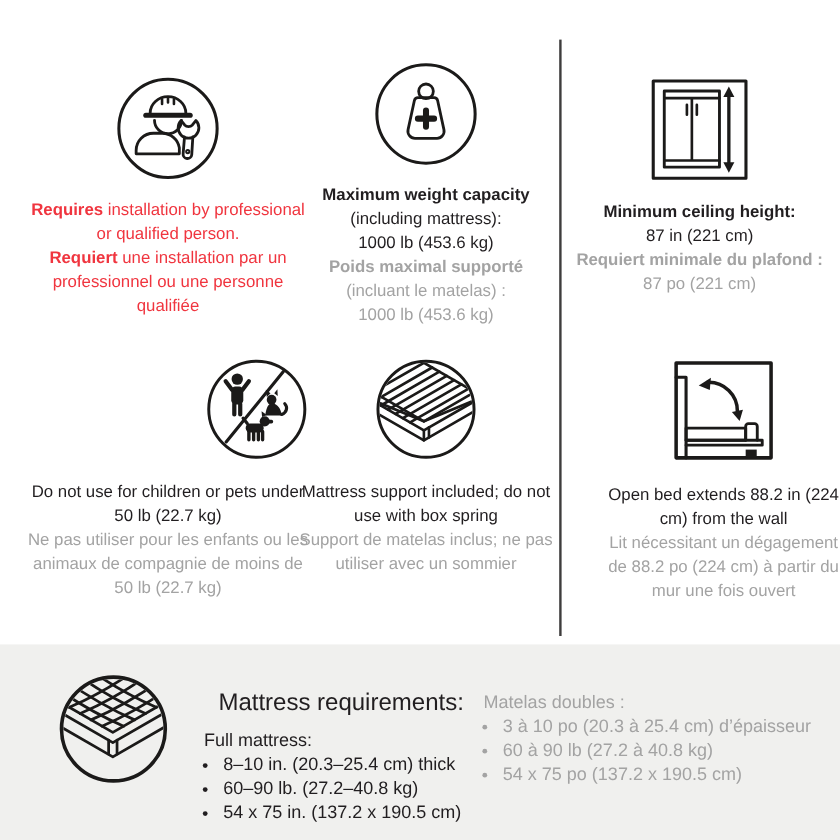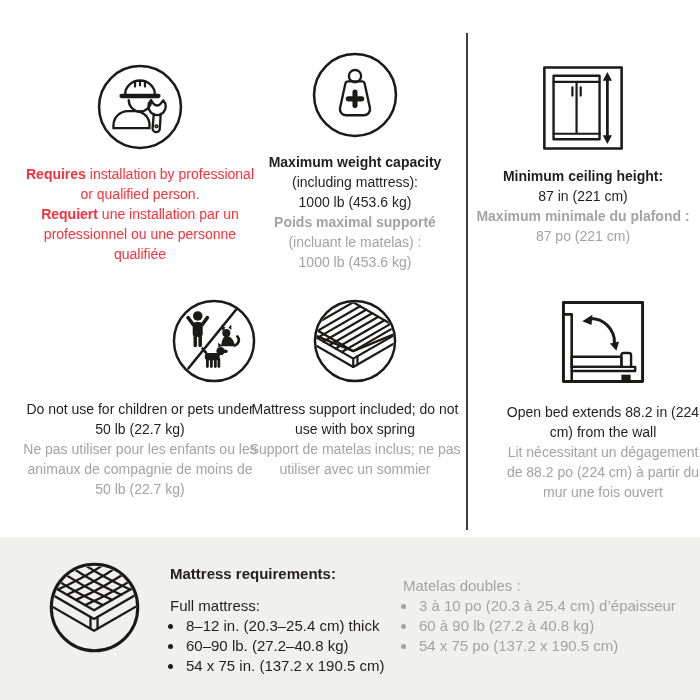--- a/index.html
+++ b/index.html
@@ -23,21 +23,21 @@
   .c3{left:472px;top:62px;width:222px;}
   .c4{left:22px;top:297px;width:236px;align-items:flex-end;}
   .c5{left:249px;top:297px;width:212px;}
   .c6{left:500px;top:296px;width:206px;}
   
   .band{position:absolute;left:0;top:537px;width:700px;height:163px;background:var(--band-background,#f0f0ee);}
   .band .icwrap{position:absolute;left:47px;top:23px;}
   .band .col{position:absolute;top:27px;font-size:15px;line-height:20px;}
   .band .col-en{left:170px;width:245px;}
   .band .col-fr{left:403px;width:290px;}
-  .band h3{margin:0;font-size:15px;line-height:20px;font-weight:700;}
+  .band h3{margin:12px;font-size:20px;line-height:20px;font-weight:400;}
   .band p{margin:12px 0 0;}
   .band ul{margin:0;padding:0 0 0 14px;list-style:disc;}
   .band li{padding-left:2px;}
   svg{overflow:visible;}
 </style>
 </head>
 <body>
 
 <div class="sheet">
 
@@ -88,21 +88,21 @@
       <path d="M38.5 27.5 V36.5 M47.5 27.5 V36.5" stroke-width="2.4"></path>
       <path d="M76.5 17 V83" stroke-width="3"></path>
       <polygon points="76.5,11 71.5,20.5 81.5,20.5" fill="#1b1a19" stroke="none"></polygon>
       <polygon points="76.5,89 71.5,79.5 81.5,79.5" fill="#1b1a19" stroke="none"></polygon>
     </svg>
     <p class="gap12">
       <strong>Minimum ceiling height:</strong><br>
       <span>87 in (221 cm)</span>
     </p>
     <p class="muted">
-      <strong>Maximum minimale du plafond :</strong><br>
+      <strong>Requiert minimale du plafond :</strong><br>
       <span>87 po (221 cm)</span>
     </p>
   </section>
 
   <section class="cell c4">
     <svg class="ic" width="88" height="88" viewBox="0 0 100 100" fill="none" stroke="#1b1a19" stroke-width="3" stroke-linecap="round" stroke-linejoin="round">
       <circle cx="50" cy="50" r="45.5" stroke-width="2.8"></circle>
       <path d="M75 14.5 L21 81"></path>
       <g>
         <circle cx="31.5" cy="21.5" r="5.4" fill="#1b1a19" stroke="none"></circle>
@@ -189,21 +189,21 @@
           <path d="M45.8 59.8 V72 M53.2 59.8 V72"></path>
           <path d="M40 47.5 Q72.5 33.5 105 10 M30.4 42 Q62.9 28 95.4 4.5 M20.9 36.5 Q53.4 22.5 85.9 -1 M11.4 31 Q43.9 17 76.4 -6.5"></path>
           <path d="M59 47.5 Q26.5 33.5 -6 10 M68.6 42 Q36.1 28 3.6 4.5 M78.1 36.5 Q45.6 22.5 13.1 -1 M87.6 31 Q55.1 17 22.6 -6.5"></path>
         </g>
       </svg>
     </div>
     <div class="col col-en">
       <h3>Mattress requirements:</h3>
       <p>Full mattress:</p>
       <ul>
-          <li>8–12 in. (20.3–25.4 cm) thick</li>
+          <li>8–10 in. (20.3–25.4 cm) thick</li>
           <li>60–90 lb. (27.2–40.8 kg)</li>
           <li>54 x 75 in. (137.2 x 190.5 cm)</li>
         </ul>
     </div>
     <div class="col col-fr muted">
       <p>Matelas doubles :</p>
       <ul>
           <li>3 à 10 po (20.3 à 25.4 cm) d’épaisseur</li>
           <li>60 à 90 lb (27.2 à 40.8 kg)</li>
           <li>54 x 75 po (137.2 x 190.5 cm)</li>

